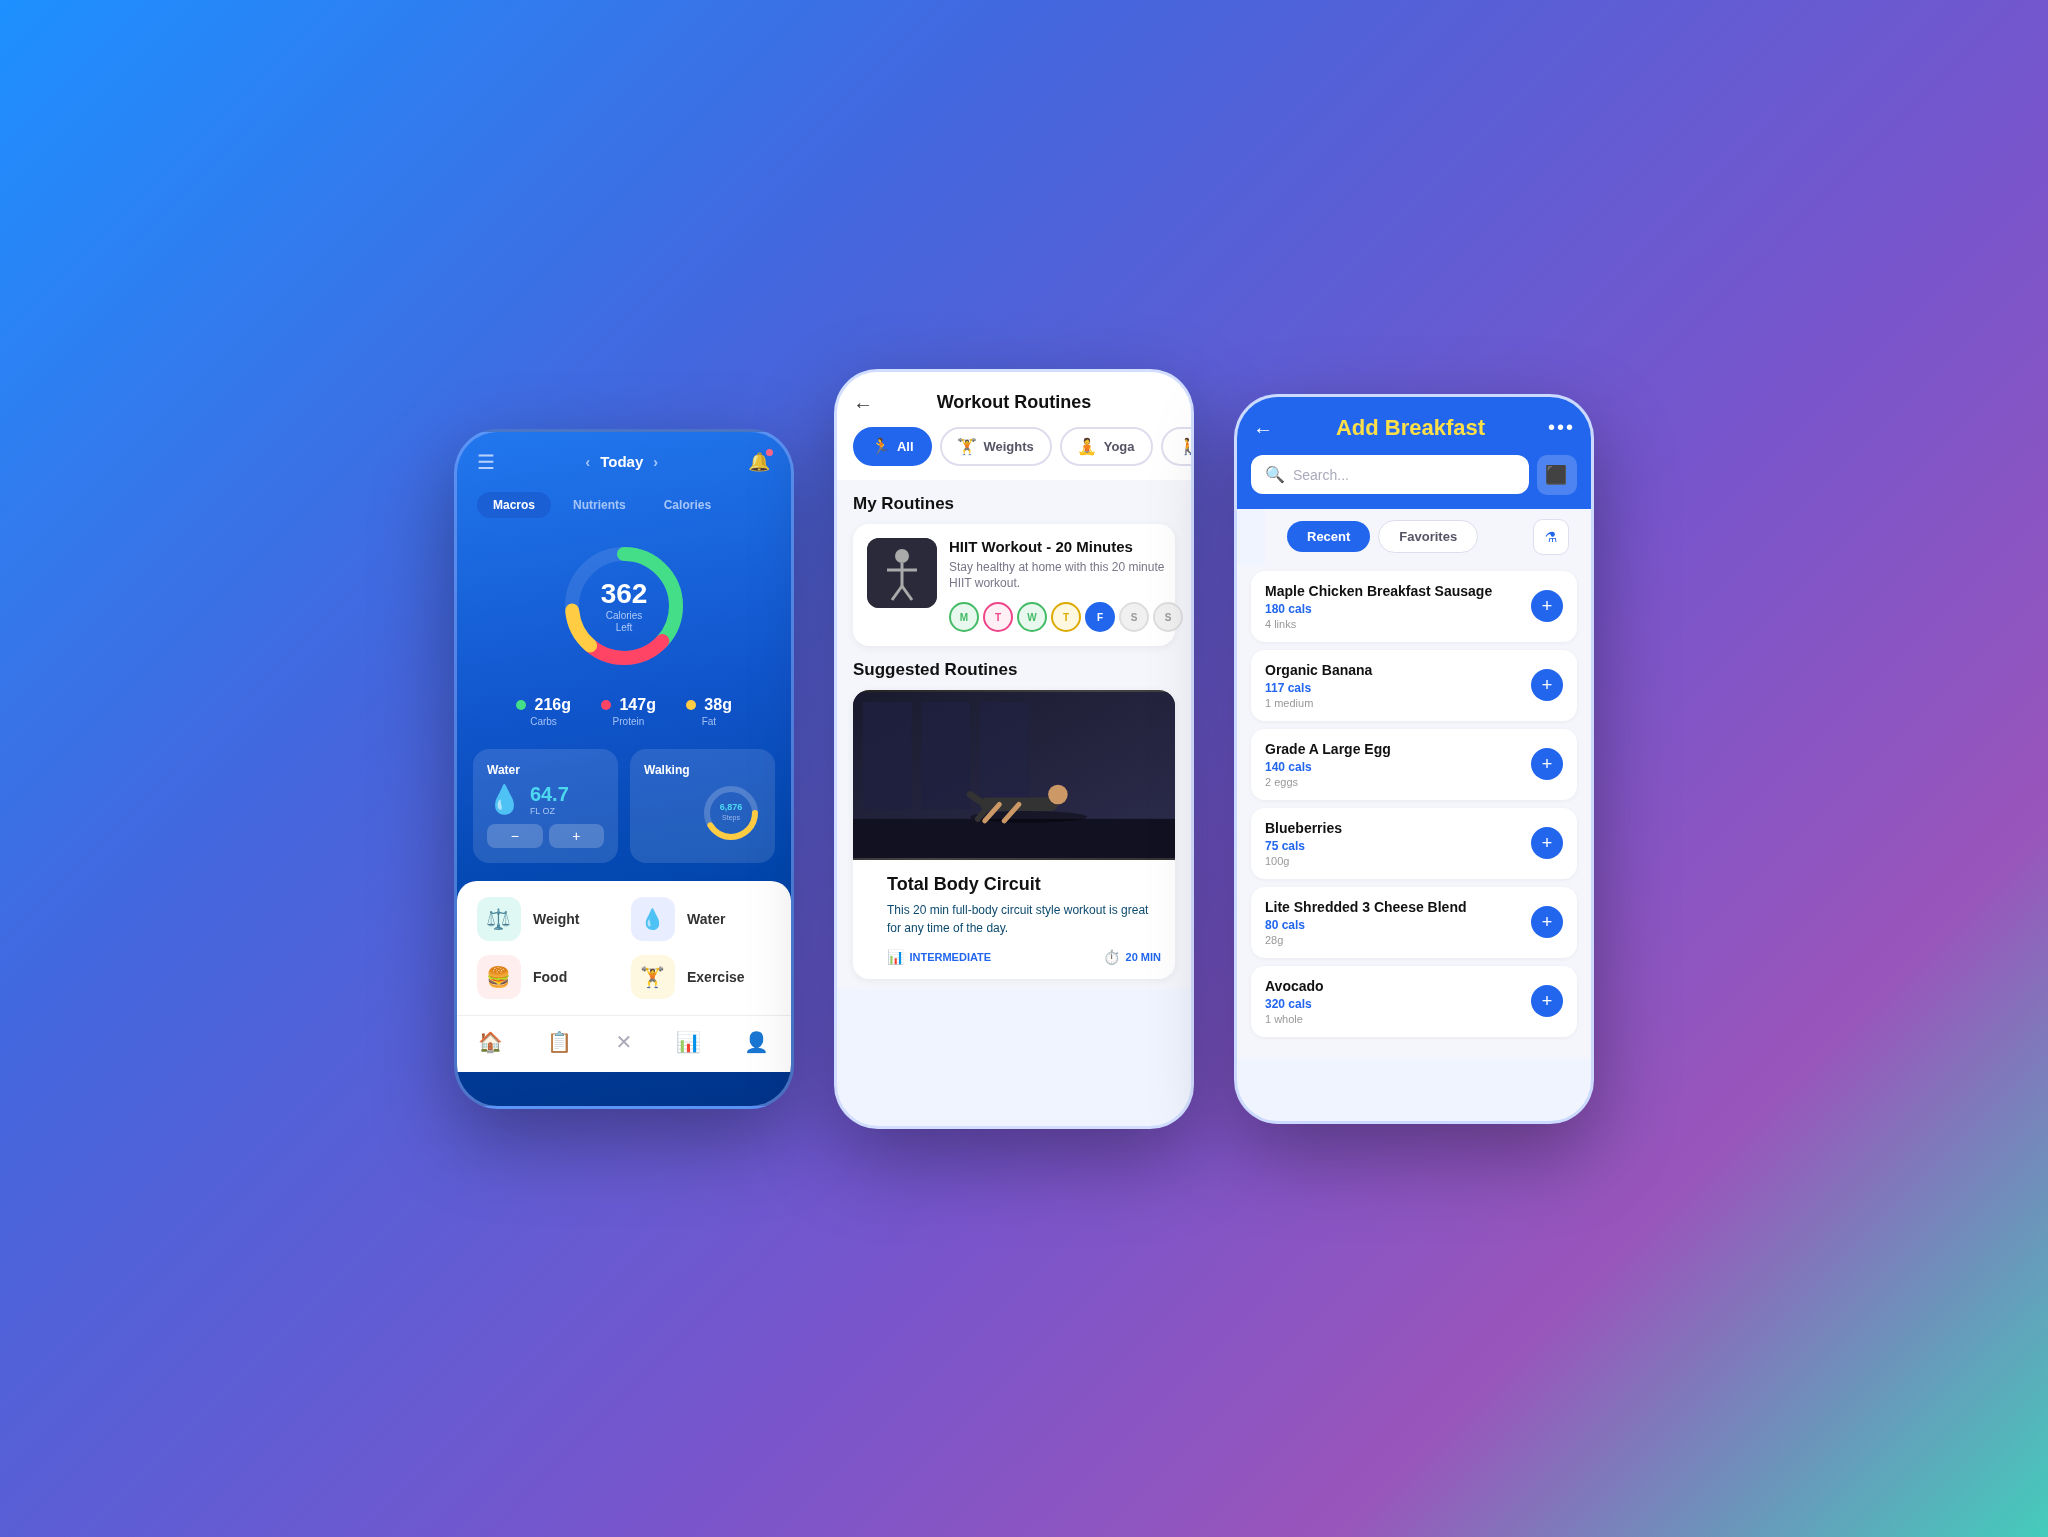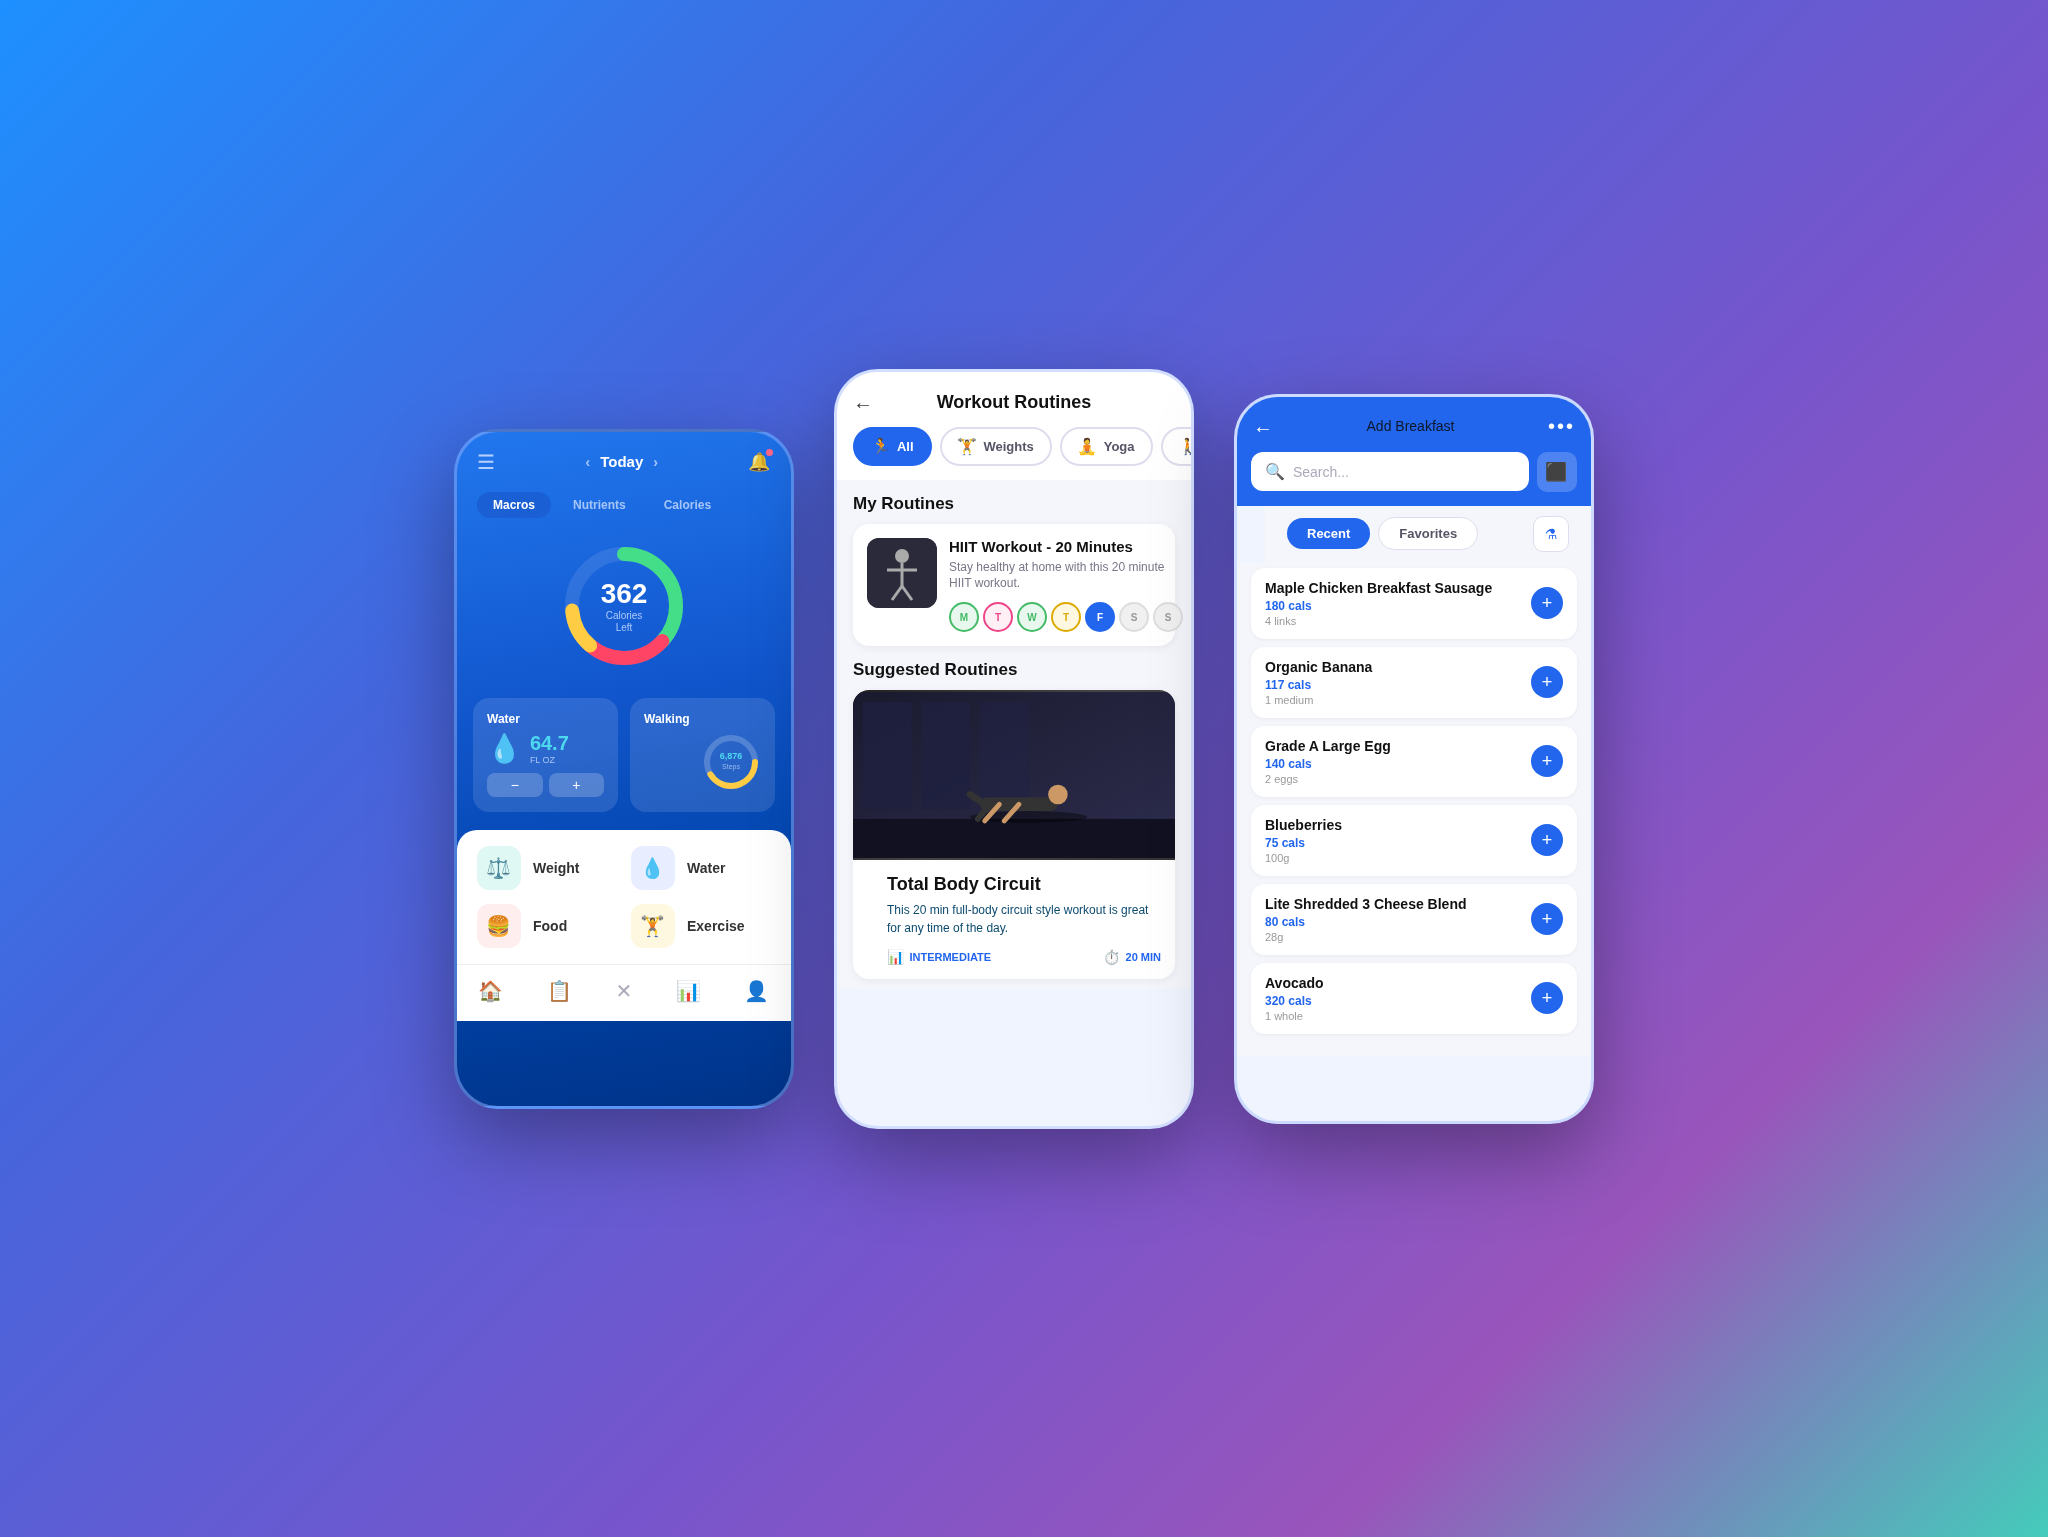--- a/index.html
+++ b/index.html
@@ -286,21 +286,21 @@
 
     
     .right-header {
       background: #2266ee;
       padding: 18px 16px 14px;
       display: flex;
       align-items: center;
       justify-content: space-between;
     }
     .right-back { color: white; font-size: 20px; cursor: pointer; }
-    .right-title { color: #0f172a; font-size: 14px; font-weight: 400; }
+    .right-title { color: #fde047; font-size: 22px; font-weight: 700; }
     .right-more { color: white; font-size: 20px; letter-spacing: 2px; cursor: pointer; }
 
     .search-bar-container {
       background: #2266ee;
       padding: 0 14px 14px;
       display: flex;
       gap: 8px;
       align-items: center;
     }
     .search-bar {
@@ -434,20 +434,37 @@
         <div class="calories-center-text">
           <div class="calories-number">362</div>
           <div class="calories-label">
             <span>Calories</span><br>
             <span>Left</span>
           </div>
         </div>
       </div>
     </div>
 
+    <div class="macros-row">
+      <div class="macro-item">
+        <span class="macro-dot" style="background:#44dd88;"></span>
+        <span class="macro-value">216g</span>
+        <div class="macro-name">Carbs</div>
+      </div>
+      <div class="macro-item">
+        <span class="macro-dot" style="background:#ff4466;"></span>
+        <span class="macro-value">147g</span>
+        <div class="macro-name">Protein</div>
+      </div>
+      <div class="macro-item">
+        <span class="macro-dot" style="background:#ffcc44;"></span>
+        <span class="macro-value">38g</span>
+        <div class="macro-name">Fat</div>
+      </div>
+    </div>
 
     <div class="stats-row">
       <div class="stat-card">
         <div class="stat-title">Water</div>
         <div style="display:flex;align-items:center;gap:8px;margin-bottom:6px;">
           <div style="font-size:28px;color:#4dd8f0;">💧</div>
           <div>
             <span class="stat-value">64.7</span>
             <div class="stat-unit">FL OZ</div>
           </div>

